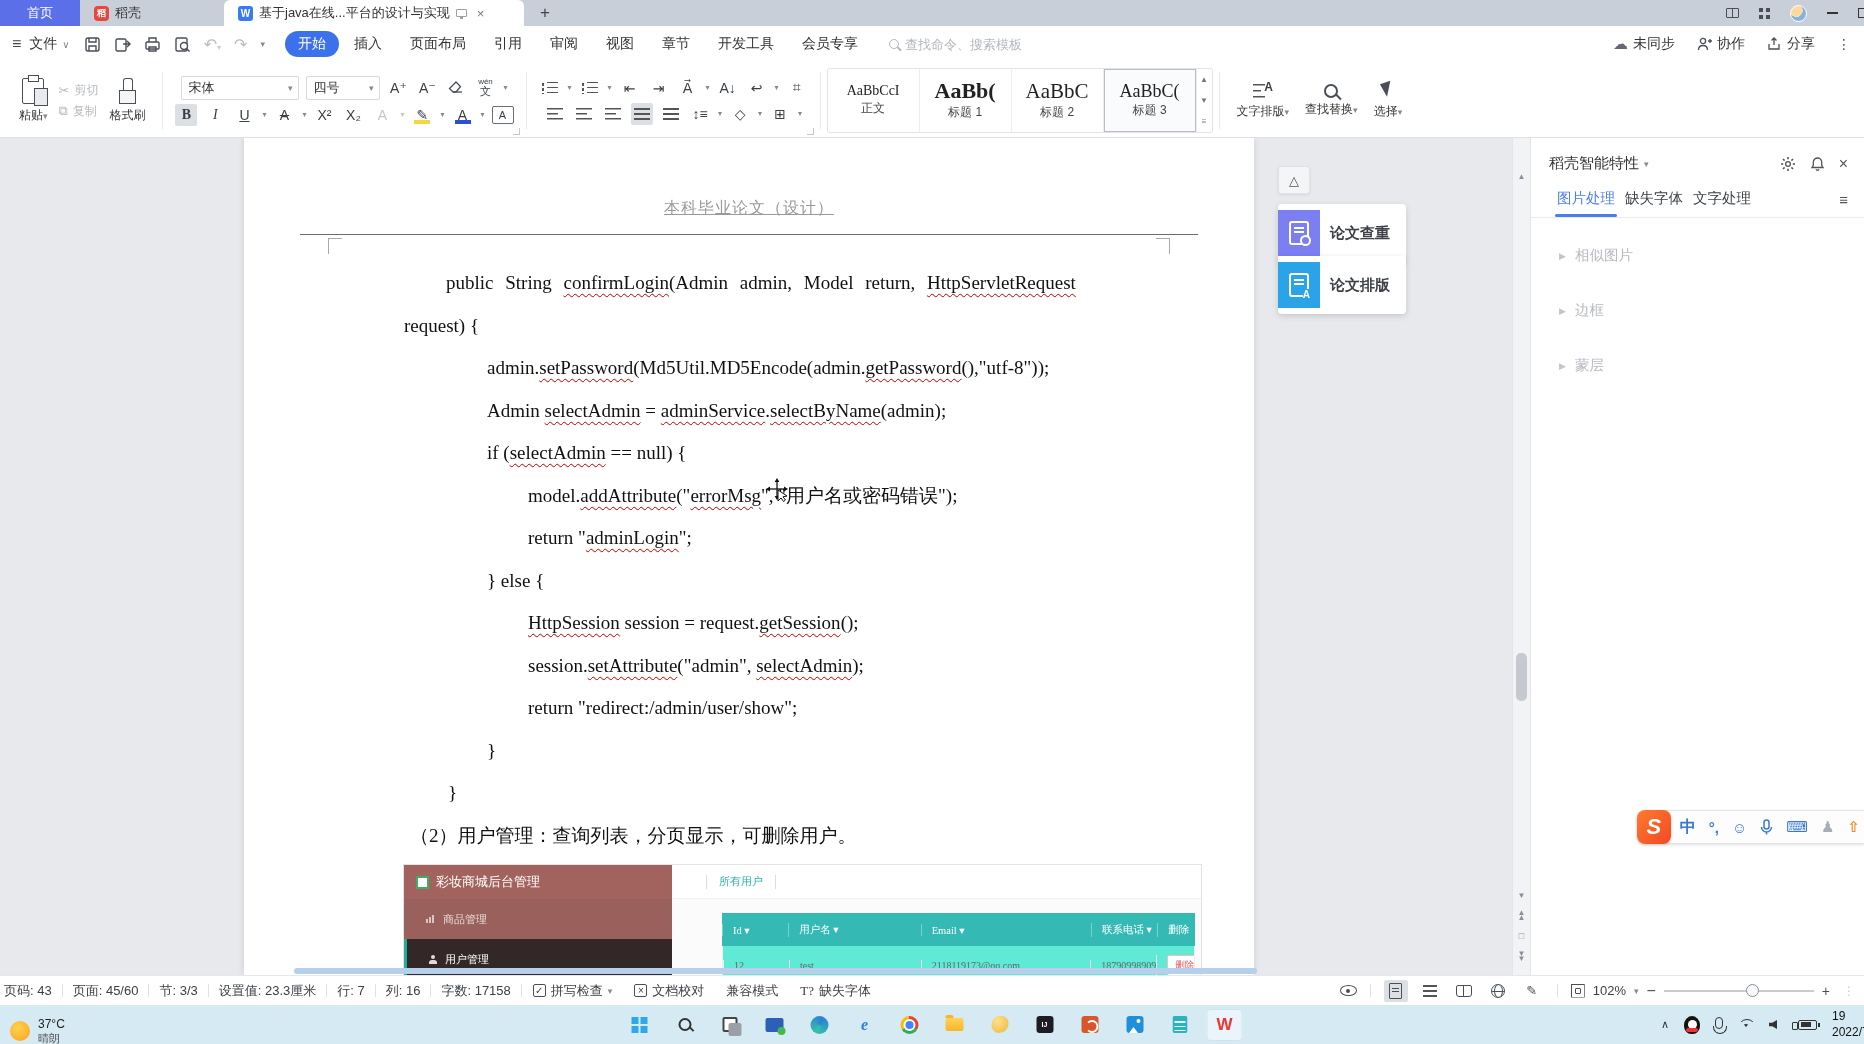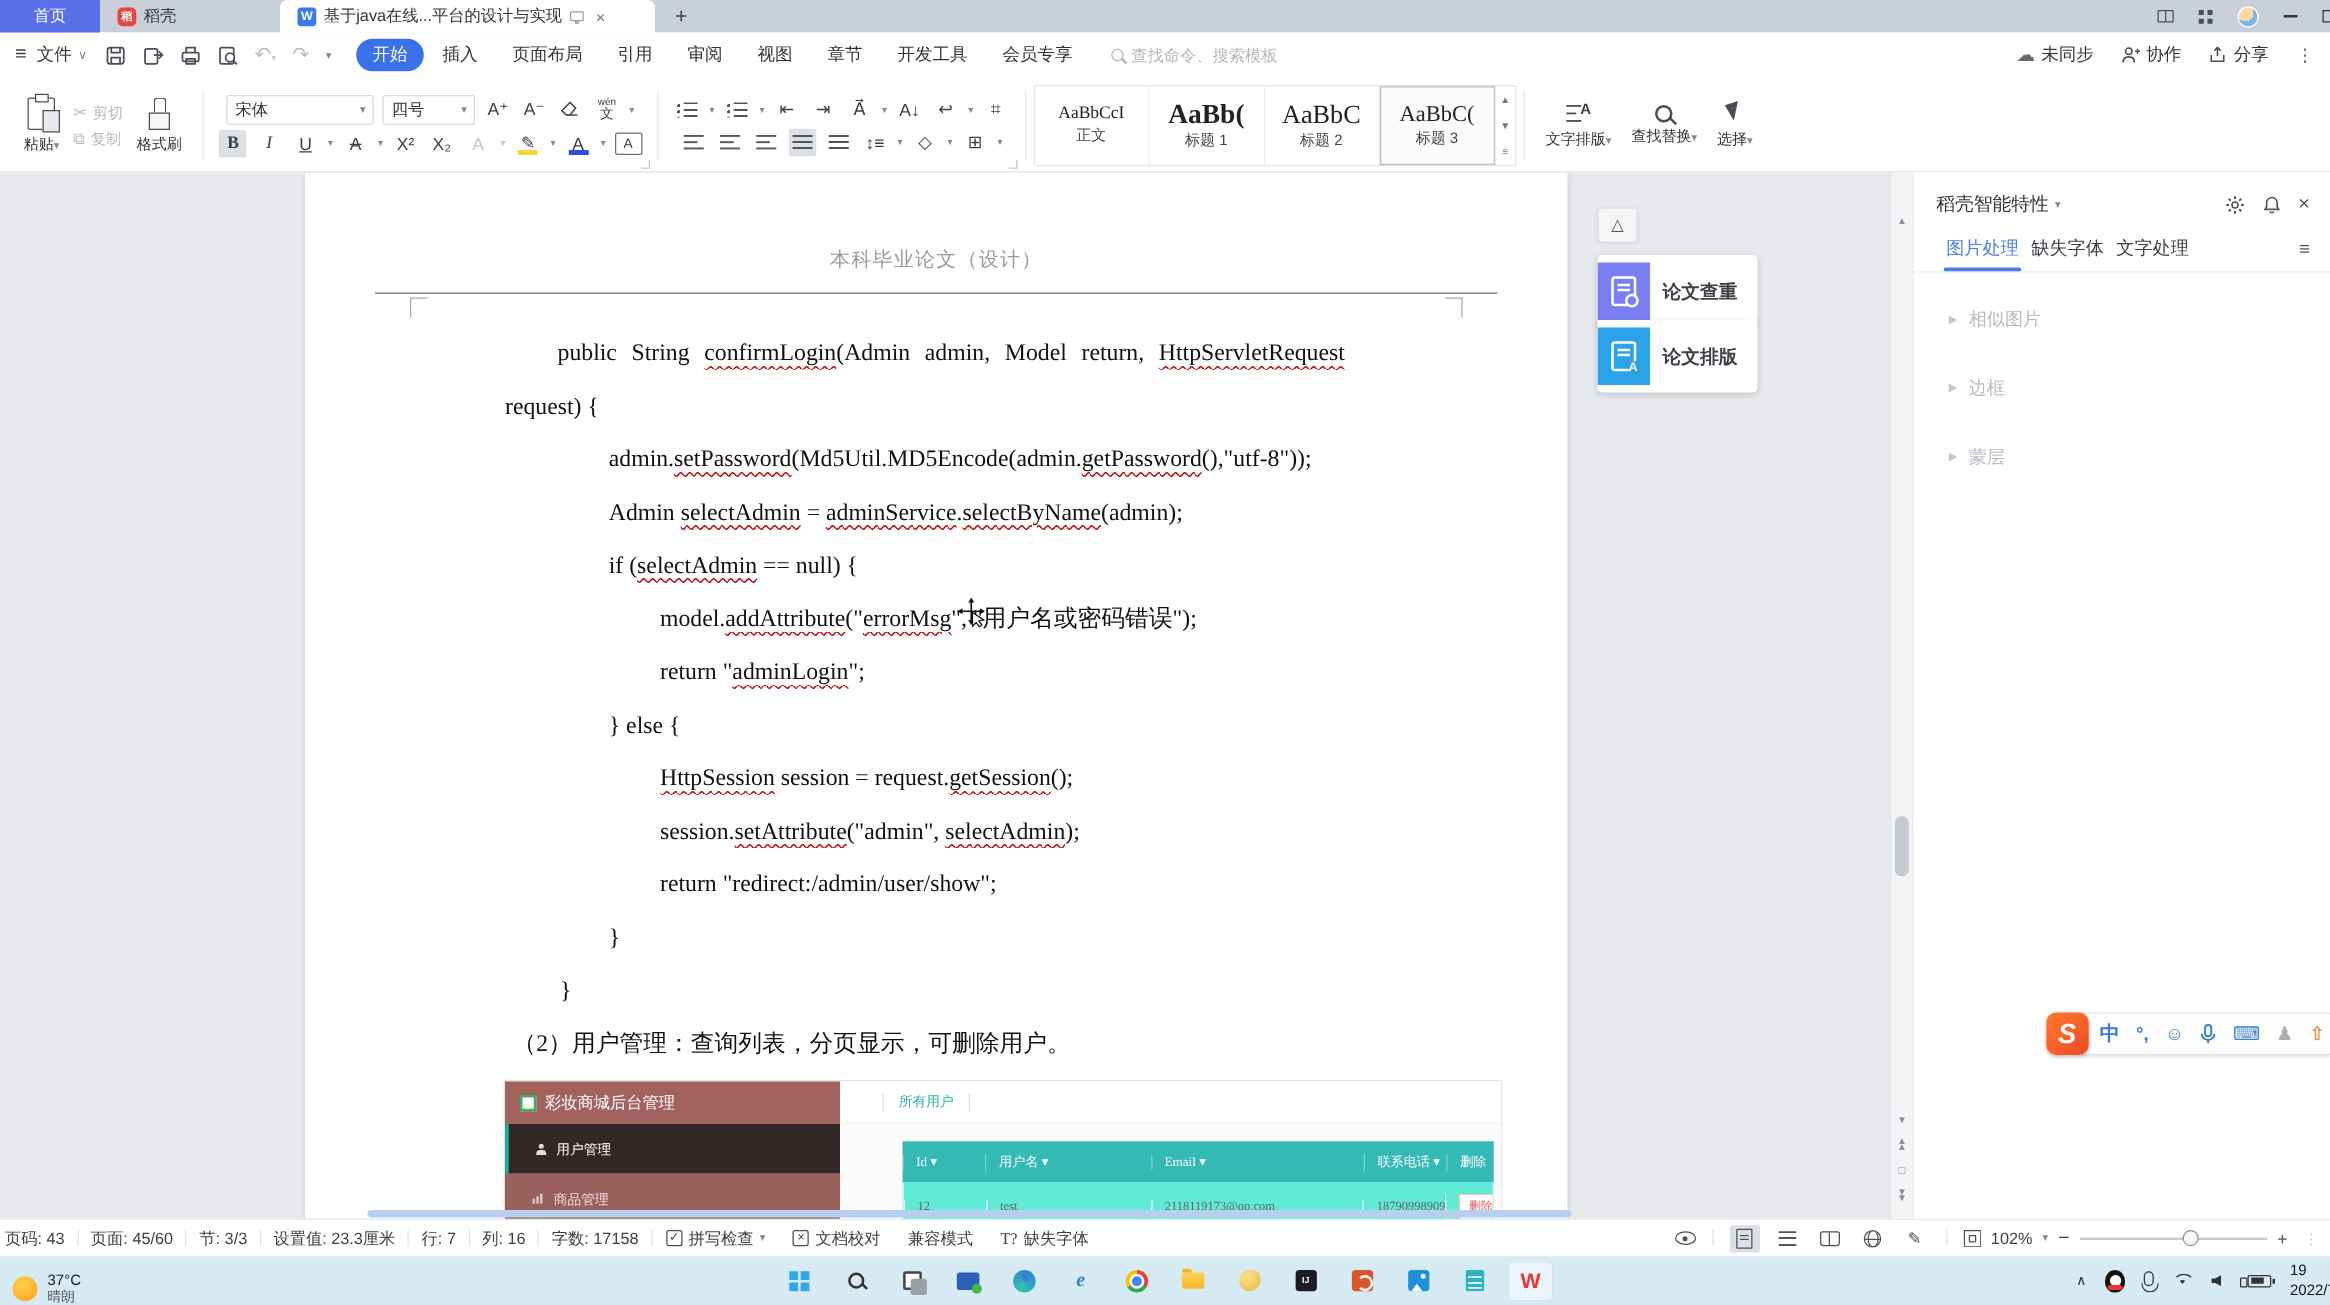--- a/index.html
+++ b/index.html
@@ -105,21 +105,21 @@
   .ta-ic::after { content:"A"; position:absolute; right:0; top:-2px; font-size:12px; font-weight:bold; color:#3a3f46; }
   .mag-big { width:14px; height:14px; border:2px solid #4a4f57; border-radius:50%; position:relative; }
   .mag-big::after { content:""; position:absolute; width:7px; height:2px; background:#4a4f57; transform:rotate(45deg); right:-6px; bottom:-2px; }
   .cursor-ic { width:14px; height:18px; position:relative; }
   .cursor-ic::before { content:""; position:absolute; top:0; left:2px; border:8px solid transparent; border-top:14px solid #4a4f57; border-left-width:3px; border-right-width:8px; transform:rotate(-18deg); }
 
   
   .workspace { height:837px; display:flex; }
   .docarea { width:1512px; position:relative; background:#e7e9ec; overflow:hidden; }
   .page { position:absolute; left:244px; top:0; width:1010px; height:100%; background:#fff; box-shadow:0 0 6px rgba(0,0,0,.12); }
-  .doc-header { position:absolute; top:60px; left:0; right:0; text-align:center; color:#9a9a9a; font-family:"Liberation Serif","DejaVu Serif",serif; font-size:16px; letter-spacing:1px; }
+  .doc-header { position:absolute; top:60px; left:0; right:0; text-align:center; color:#9a9a9a; font-family:"Liberation Serif","DejaVu Serif",serif; font-size:16px; letter-spacing:1px;text-decoration:underline; }
   .header-line { position:absolute; top:96px; left:56px; right:56px; height:0; border-top:1.5px solid #6d6d6d; }
   .margin-mark { position:absolute; top:100px; width:14px; height:16px; }
   .margin-mark.l { left:84px; border-left:1px solid #aaa; border-top:1px solid #aaa; }
   .margin-mark.r { right:84px; border-right:1px solid #aaa; border-top:1px solid #aaa; }
   .code { position:absolute; top:124px; left:0; right:0; font-family:"Liberation Serif","DejaVu Serif",serif; font-size:19px; color:#111; }
   .code-line { height:42.5px; line-height:42.5px; white-space:nowrap; }
   .ind-first { margin-left:202px; }
   .ind-l0 { margin-left:160px; }
   .ind-l1 { margin-left:243px; }
   .ind-l2 { margin-left:284px; }
@@ -557,27 +557,27 @@
                 <span>彩妆商城后台管理</span>
               </div>
               <div class="shot-nav">
                 <span class="vsep"></span>
                 <span class="navtab">所有用户</span>
                 <span class="vsep"></span>
               </div>
             </div>
             <div class="shot-body">
               <div class="shot-side">
+                <div class="side-item">
+                  <span class="chart-ic"></span>
+                  <span>商品管理</span>
+                </div>
                 <div class="side-item sel">
                   <span class="pers-ic"></span>
                   <span>用户管理</span>
-                </div>
-                <div class="side-item">
-                  <span class="chart-ic"></span>
-                  <span>商品管理</span>
                 </div>
               </div>
               <div class="shot-main">
                 <div class="mini-table">
                   <div class="mt-head">
                     <span class="mt-cell mtc0">Id ▾</span>
                     <span class="mt-cell mtc1">用户名 ▾</span>
                     <span class="mt-cell mtc2">Email ▾</span>
                     <span class="mt-cell mtc3">联系电话 ▾</span>
                     <span class="mt-cell mtc4">删除</span>

